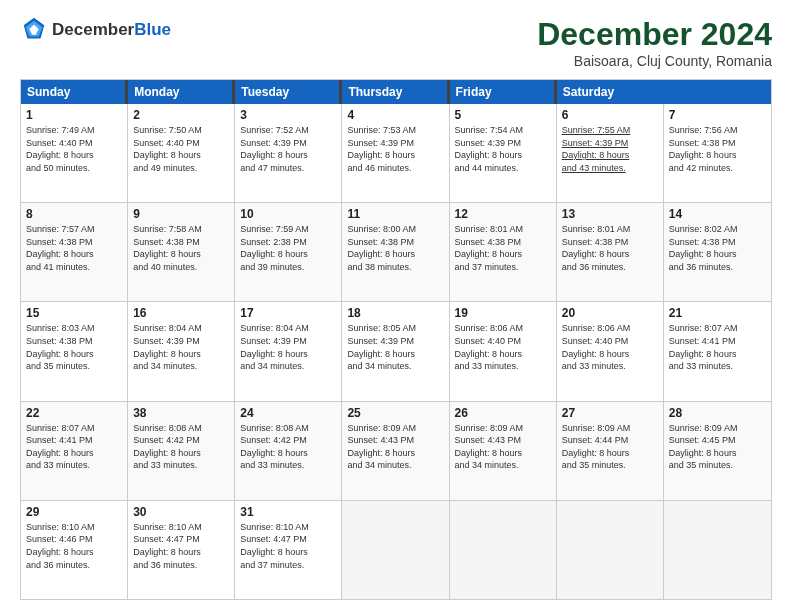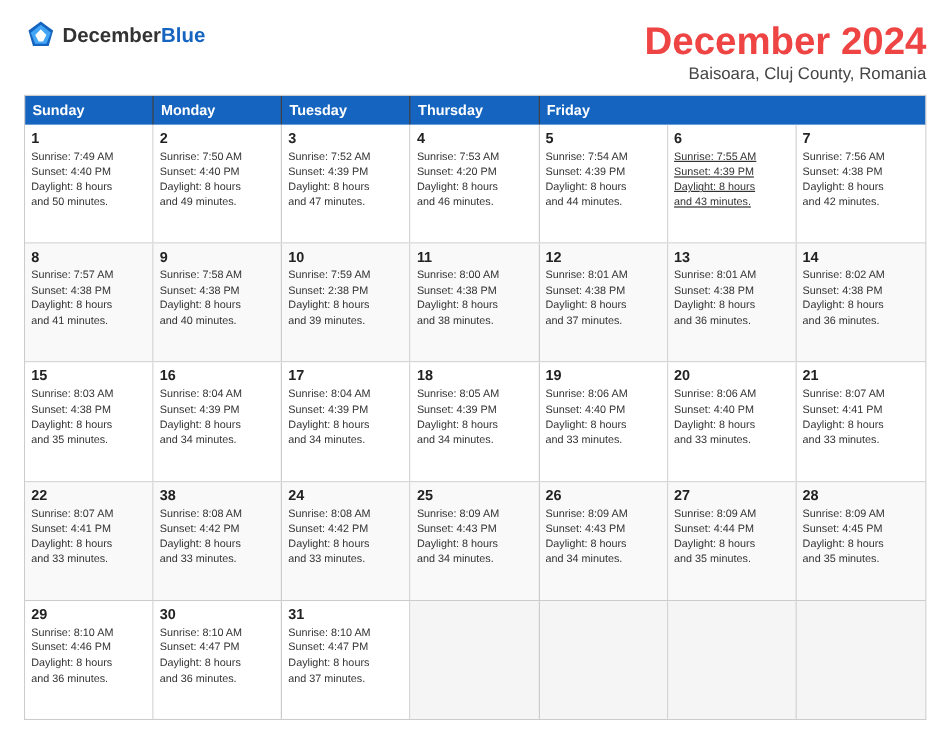--- a/index.html
+++ b/index.html
@@ -31,21 +31,21 @@
     .logo-icon {
       width: 28px;
       height: 28px;
     }
     .title-block {
       text-align: right;
     }
     .month-title {
       font-size: 32px;
       font-weight: bold;
-      color: #ef4444;
+      color: #14532d;
     }
     .subtitle {
       font-size: 14px;
       color: #444;
     }
     .calendar {
       flex: 1;
       display: flex;
       flex-direction: column;
       border: 1px solid #ccc;
@@ -53,21 +53,21 @@
     .cal-header {
       display: grid;
       grid-template-columns: repeat(7, 1fr);
       background: #1565c0;
     }
     .cal-header-cell {
       color: #fff;
       font-size: 12px;
       font-weight: bold;
       padding: 5px 6px;
-      border-right: 1px solid #404040;
+      border-right: 3px solid #404040;
       text-align: left;
     }
     .cal-header-cell:last-child { border-right: none; }
     .cal-body {
       display: flex;
       flex-direction: column;
       flex: 1;
     }
     .cal-row {
       display: grid;
@@ -124,20 +124,21 @@
     </div>
   </div>
 
   <div class="calendar">
     <div class="cal-header">
     <div class="cal-header-cell">Sunday</div>
         <div class="cal-header-cell">Monday</div>
         <div class="cal-header-cell">Tuesday</div>
         <div class="cal-header-cell">Thursday</div>
         <div class="cal-header-cell">Friday</div>
+        <div class="cal-header-cell">Saturday</div>
       </div>
     <div class="cal-body">
     <div class="cal-row">
           <div class="cal-cell">
             <span class="day-num">1</span>
             <div class="cell-info" style="white-space: pre-line;">Sunrise: 7:49 AM
 Sunset: 4:40 PM
 Daylight: 8 hours
 and 50 minutes.</div>
           </div>
@@ -151,21 +152,21 @@
           <div class="cal-cell">
             <span class="day-num">3</span>
             <div class="cell-info" style="white-space: pre-line;">Sunrise: 7:52 AM
 Sunset: 4:39 PM
 Daylight: 8 hours
 and 47 minutes.</div>
           </div>
           <div class="cal-cell">
             <span class="day-num">4</span>
             <div class="cell-info" style="white-space: pre-line;">Sunrise: 7:53 AM
-Sunset: 4:20 PM
+Sunset: 4:39 PM
 Daylight: 8 hours
 and 46 minutes.</div>
           </div>
           <div class="cal-cell">
             <span class="day-num">5</span>
             <div class="cell-info" style="white-space: pre-line;">Sunrise: 7:54 AM
 Sunset: 4:39 PM
 Daylight: 8 hours
 and 44 minutes.</div>
           </div>

